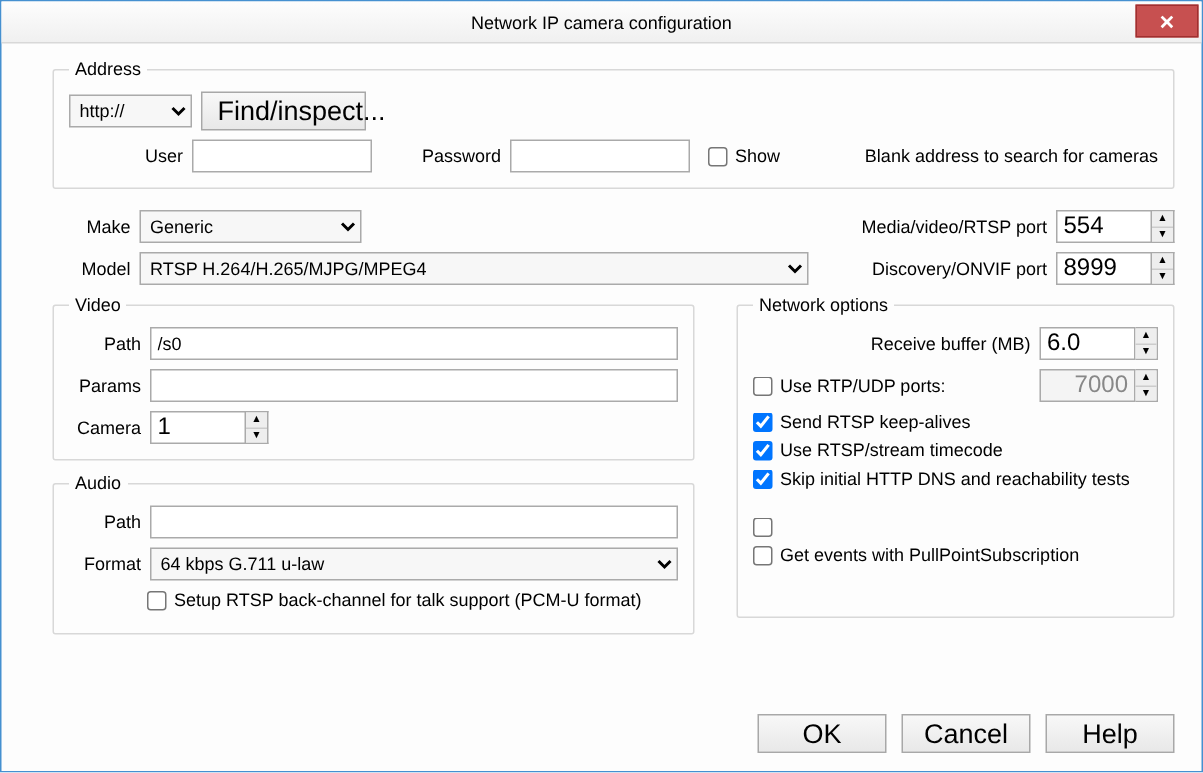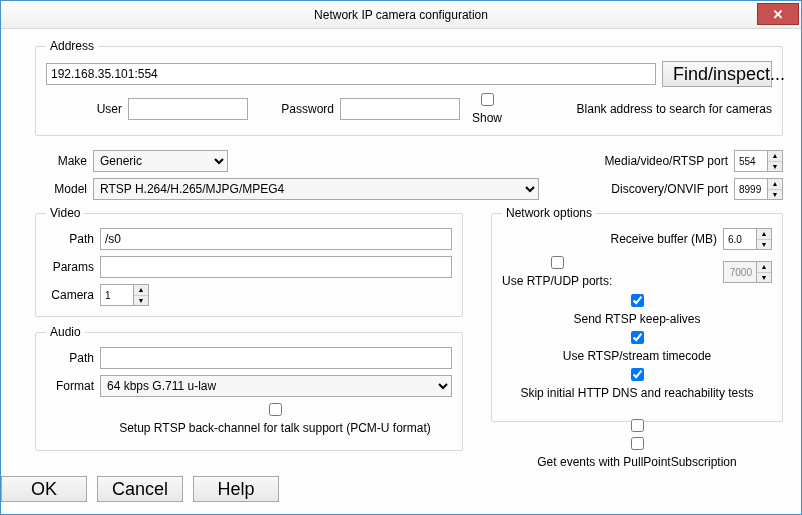--- a/index.html
+++ b/index.html
@@ -82,25 +82,25 @@
   font-size: 18px;
   cursor: pointer;
   padding: 0 10px;
 }
 .spinner {
   display: inline-flex;
   align-items: stretch;
   height: 22px;
 }
 .spinner input {
-  width: 34px;
+  width: 64px;
   border: 1px solid #aaa;
   padding: 0 4px;
   font-family: inherit;
-  font-size: 10px;
+  font-size: 16px;
 }
 .spinner .spbtns {
   display: flex;
   flex-direction: column;
   border: 1px solid #aaa;
   border-left: none;
 }
 .spinner .spbtns span {
   width: 14px;
   flex: 1;
@@ -113,24 +113,25 @@
 }
 .spinner .spbtns span:first-child { border-bottom: 1px solid #ccc; }
 .spinner.disabled input { background: #f4f4f4; color: #888; text-align: right; }
 .cols {
   display: flex;
   gap: 28px;
   margin-top: 0;
 }
 .colL { width: 428px; }
 .colR { flex: 1; }
-.chk { display: flex; align-items: center; gap: 5px; margin-bottom: 5px; flex-direction: column; }
+.chk { display: flex; align-items: center; gap: 5px; margin-bottom: 5px; }
 .chk input { width: 13px; height: 13px; }
 .footer {
   display: flex;
+  justify-content: flex-end;
   gap: 10px;
   padding: 8px 18px 12px 0;
 }
 .footer .btn { width: 86px; }
 .hint { font-size: 12px; }
 </style>
 </head>
 <body>
 
 <div class="window">
@@ -139,39 +140,41 @@
     <div class="closebtn">
       <span>✕</span>
     </div>
   </div>
 
   <div class="content">
 
     <fieldset>
       <legend>Address</legend>
       <div class="row">
-        <input type="text" style="flex: 1 1 0%;" value="192.168.35.101:554">
+        <select style="width:82px">
+          <option>http://</option>
+        </select>
         <button class="btn" style="width:110px">Find/inspect...</button>
       </div>
       <div class="row">
         <label class="lbl" style="width:76px">User</label>
         <input type="text" style="width: 120px;" value="">
         <label class="lbl" style="width:70px;margin-left:10px">Password</label>
         <input type="text" style="width: 120px;" value="">
         <div class="chk" style="margin:0 0 0 6px">
           <input type="checkbox" style="">
           <span>Show</span>
         </div>
         <span class="hint" style="margin-left:auto">Blank address to search for cameras</span>
       </div>
     </fieldset>
 
     <div class="row" style="margin-top:14px">
       <label class="lbl" style="width:52px">Make</label>
-      <select style="width:135px">
+      <select style="width:148px">
         <option>Generic</option>
       </select>
       <div style="flex:1"></div>
       <label class="lbl">Media/video/RTSP port</label>
       <div class="spinner">
         <input value="554" style="">
         <div class="spbtns">
             <span>▲</span>
             <span>▼</span>
           </div>

